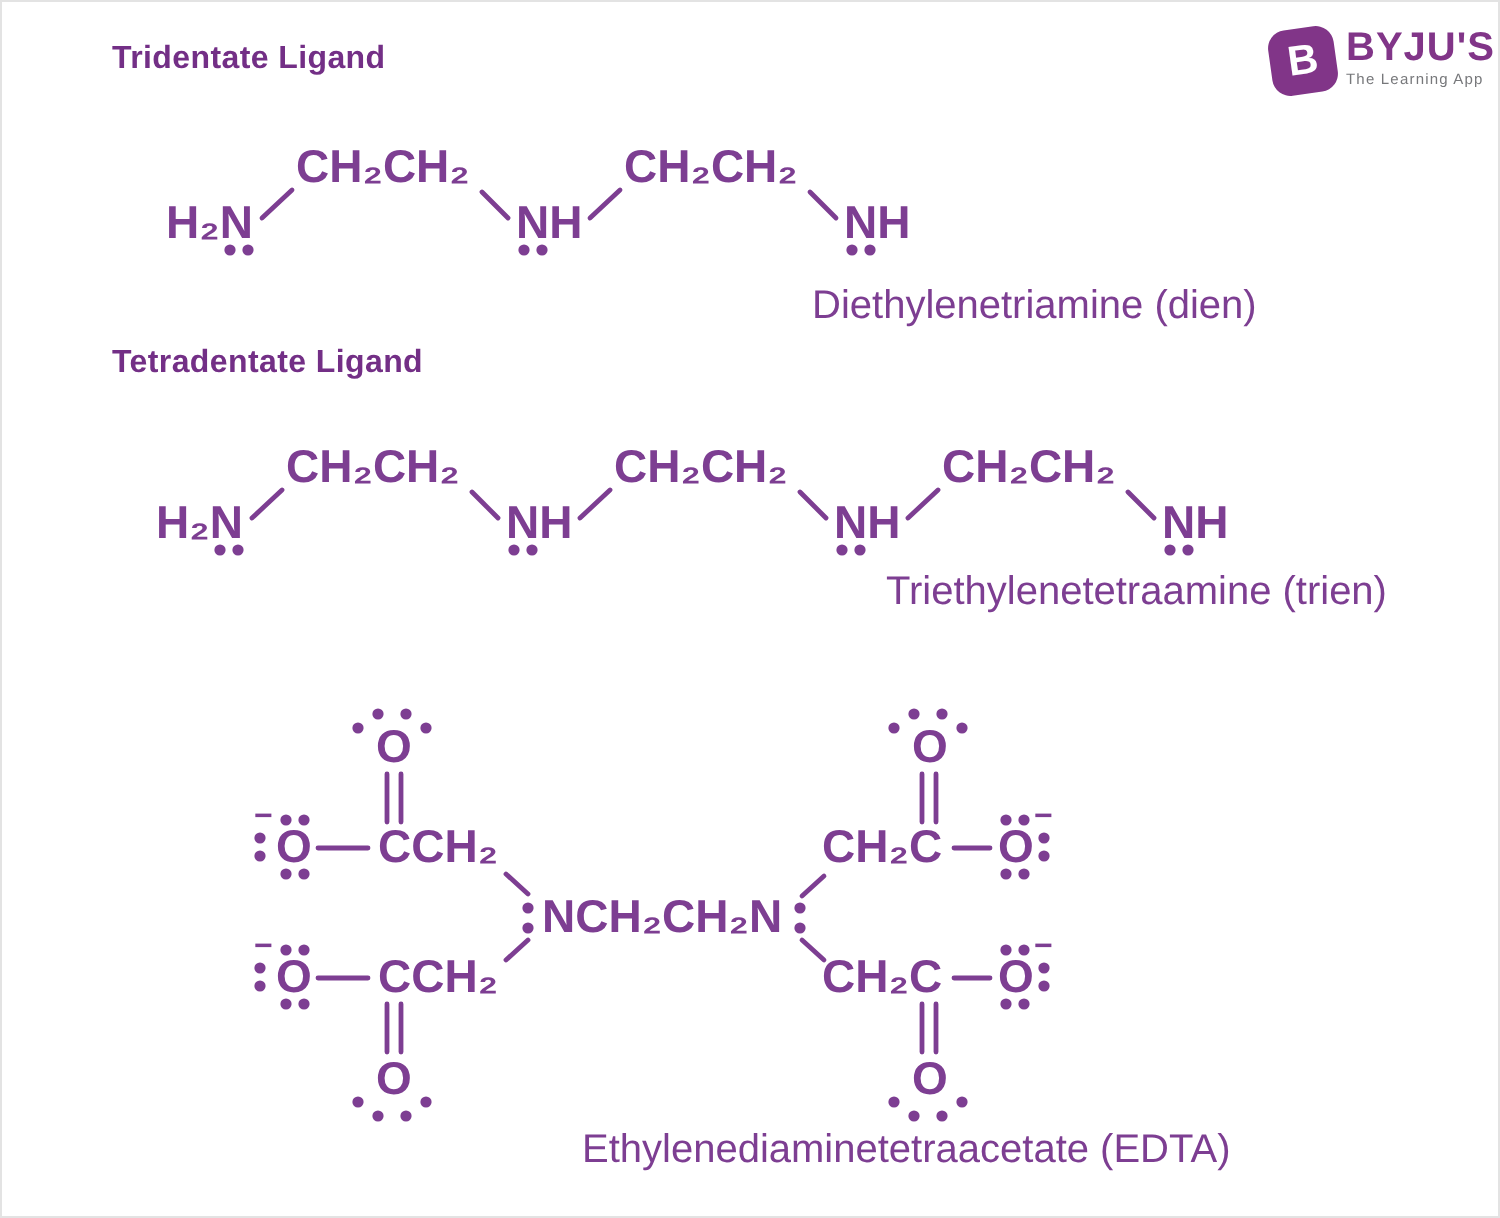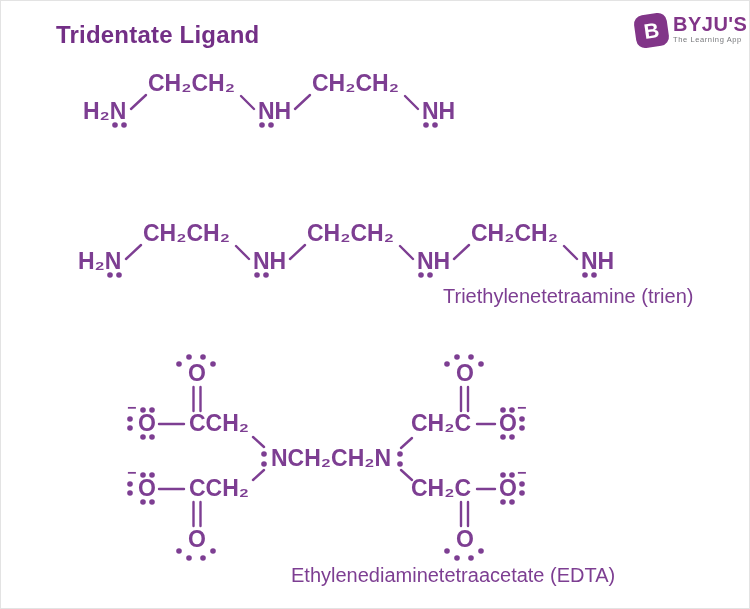--- a/index.html
+++ b/index.html
@@ -2,21 +2,21 @@
 <html><head>
 <meta charset="utf-8">
 <style>
   html,body{margin:0;padding:0;background:#fff;}
   .page{
     position:relative;width:748px;height:607px;background:#ffffff;
     border:1px solid #e3e3e3;overflow:hidden;
     font-family:"Liberation Sans",sans-serif;
   }
   .heading{
-    position:absolute;font-size:24px;font-weight:bold;color:#732f86;
+    position:absolute;font-size:16px;font-weight:bold;color:#732f86;
     letter-spacing:.2px;white-space:nowrap;
   }
   .caption{
     position:absolute;font-size:20px;color:#7d3e92;white-space:nowrap;
   }
   svg.struct{position:absolute;overflow:visible;}
   svg.struct text{
     font-family:"Liberation Sans",sans-serif;font-weight:bold;
     font-size:23px;fill:#7d3e92;white-space:pre;
   }
@@ -60,21 +60,23 @@
     <g>
       <circle cx="34" cy="61" r="2.8"></circle>
         <circle cx="43" cy="61" r="2.8"></circle>
       <circle cx="181" cy="61" r="2.8"></circle>
         <circle cx="190" cy="61" r="2.8"></circle>
       <circle cx="345" cy="61" r="2.8"></circle>
         <circle cx="354" cy="61" r="2.8"></circle>
     </g>
   </svg>
 
-
+  <div class="caption" style="left:405px;top:141px">Diethylenetriamine (dien)</div>
+
+  <div class="heading" style="left:55px;top:172px">Tetradentate Ligand</div>
 
   <svg class="struct" style="left:75px;top:213px" width="545" height="75" viewBox="0 0 545 75">
     <text x="2" y="55">H₂N</text>
     <line x1="50" y1="45" x2="65" y2="31"></line>
     <text x="67" y="27">CH₂CH₂</text>
     <line x1="160" y1="32" x2="173" y2="45"></line>
     <text x="177" y="55">NH</text>
     <line x1="214" y1="45" x2="229" y2="31"></line>
     <text x="231" y="27">CH₂CH₂</text>
     <line x1="324" y1="32" x2="337" y2="45"></line>

